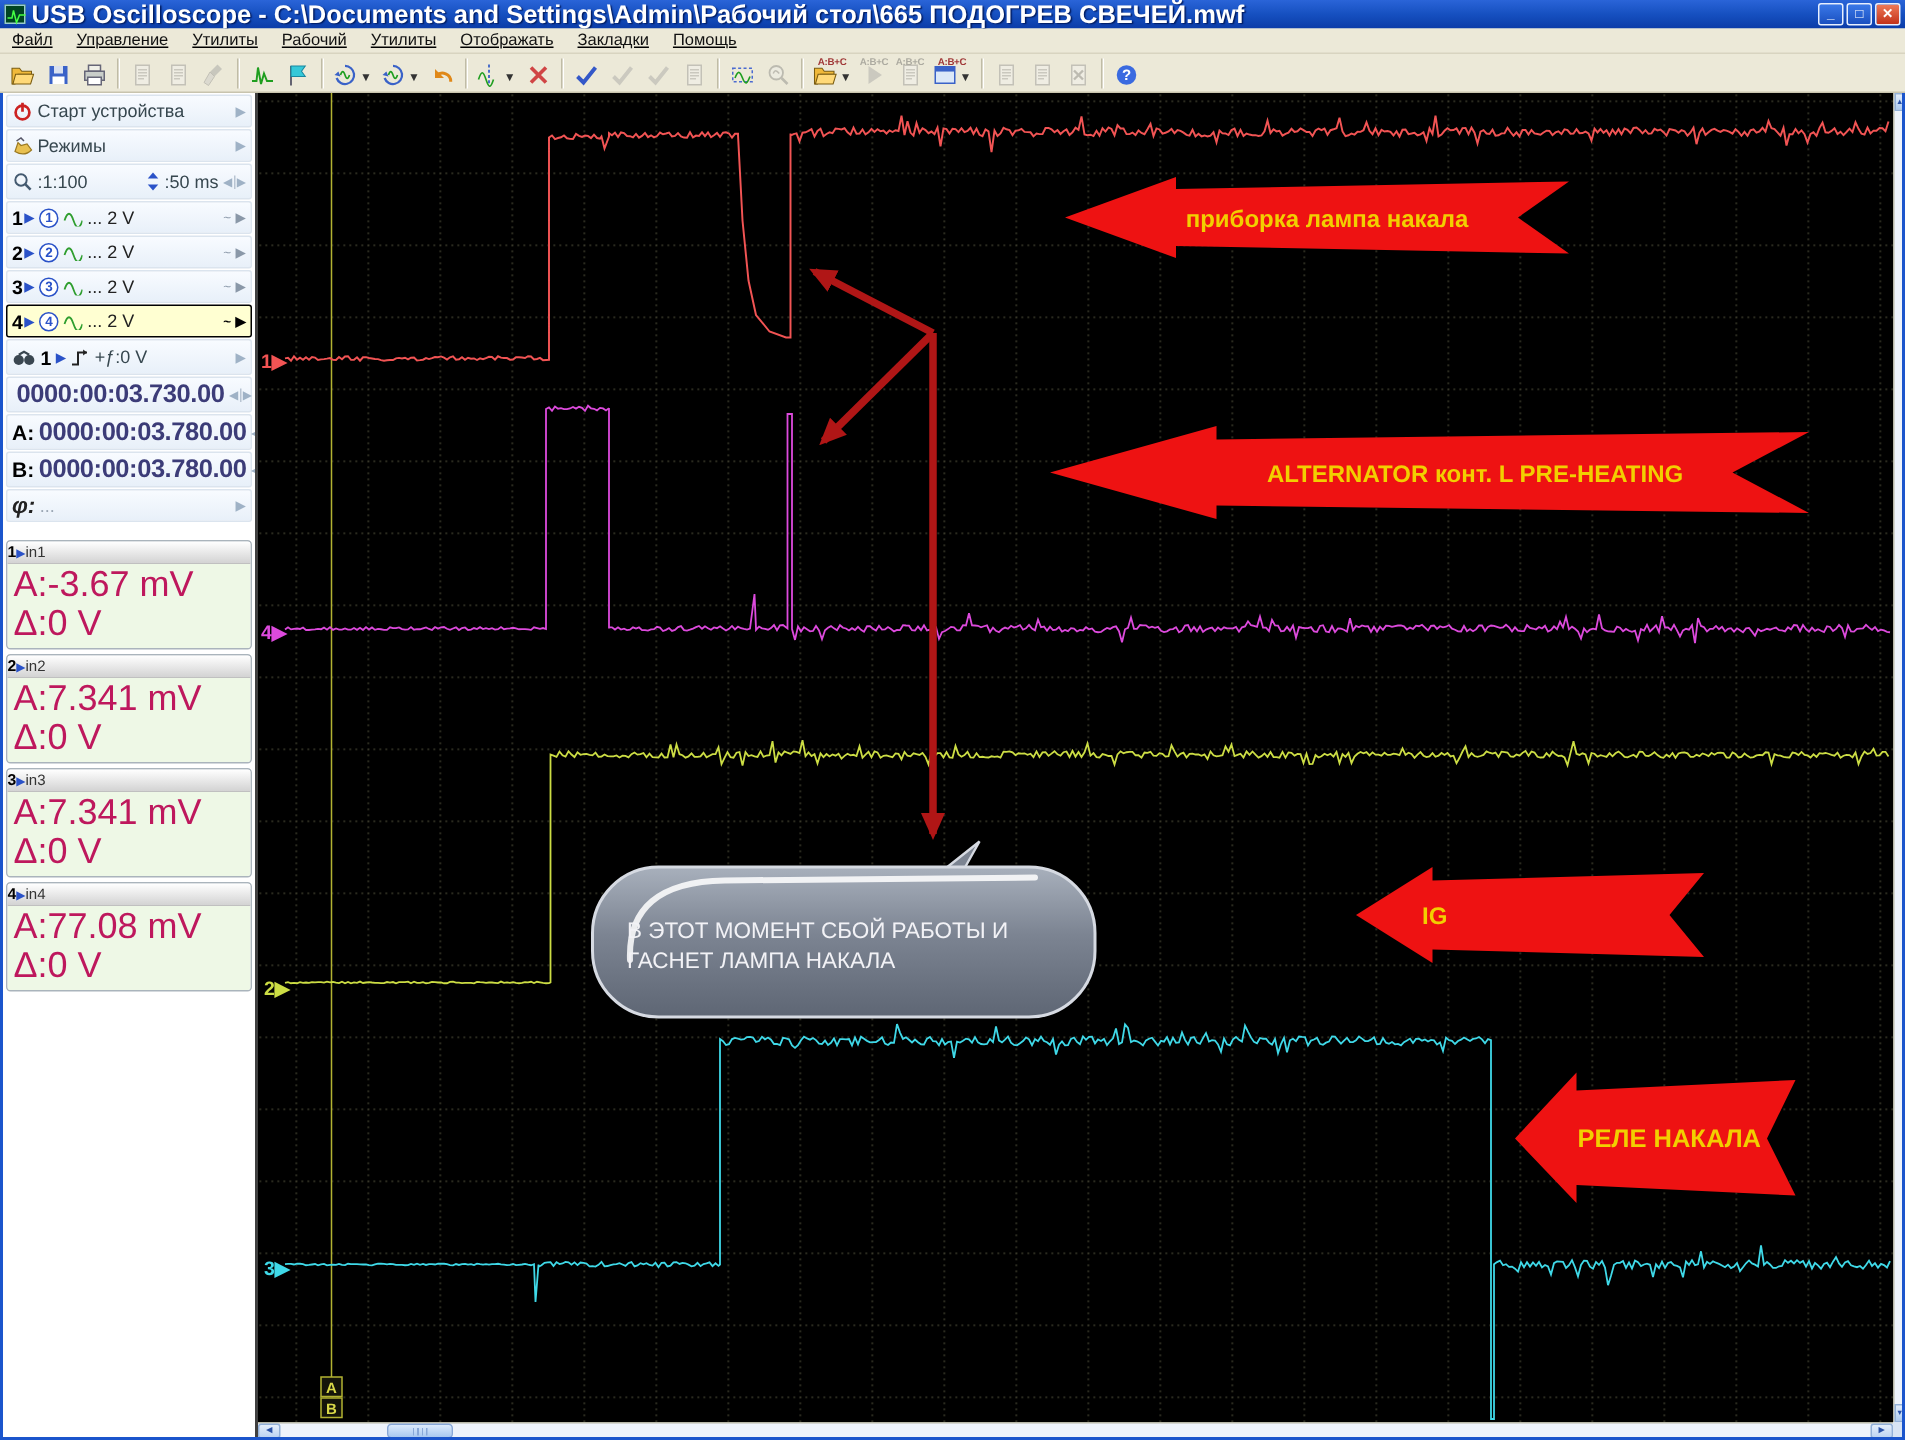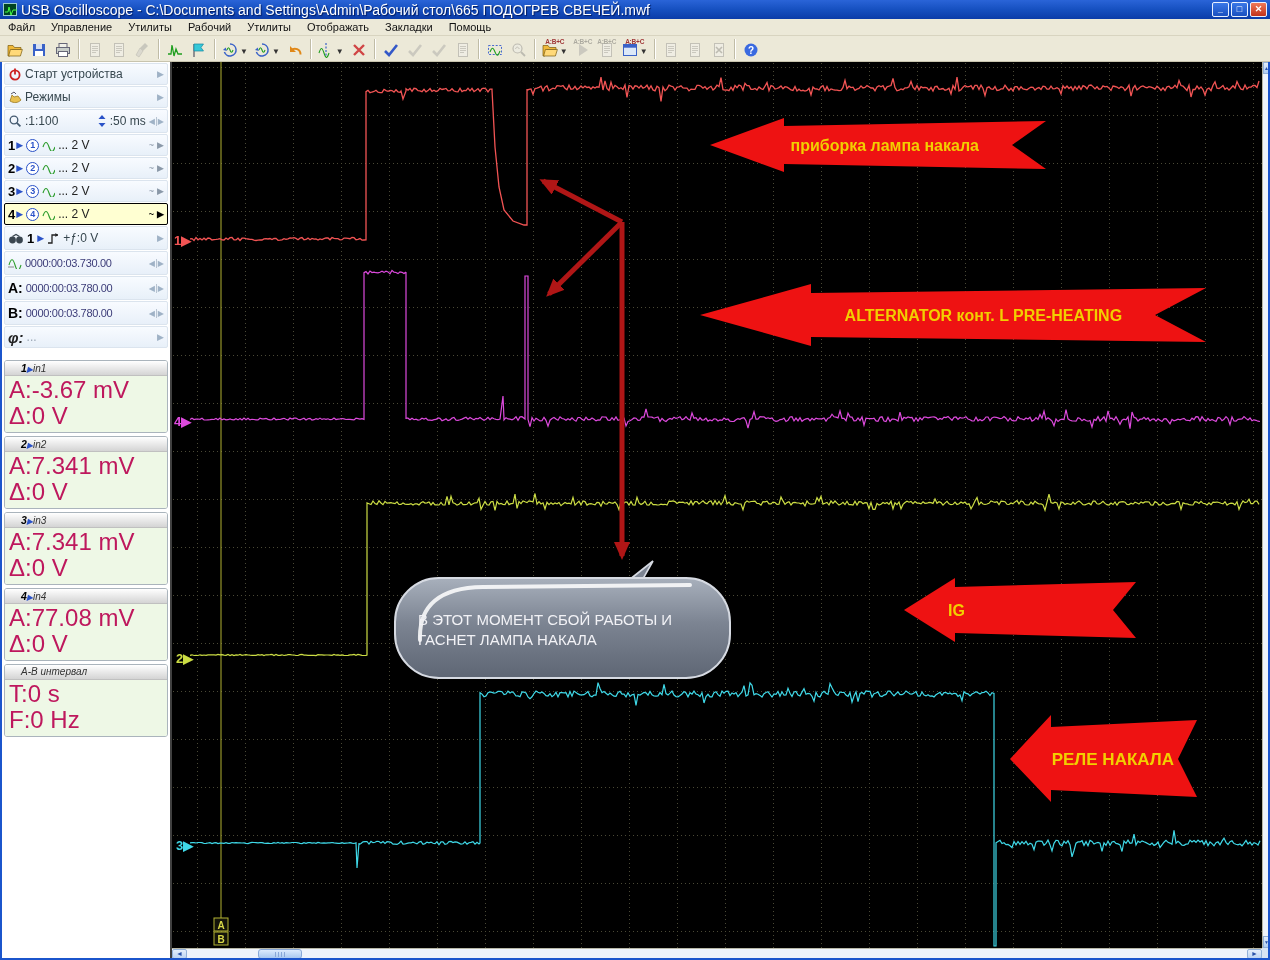--- a/index.html
+++ b/index.html
@@ -7,31 +7,31 @@
          font-family:"Liberation Sans", sans-serif; }
   .win { position:relative; width:1270px; height:960px; background:#ece9d8; }
 
   
   .titlebar { position:absolute; left:0; top:0; width:1270px; height:19px;
     background:linear-gradient(#2a64d8 0%, #1650c0 50%, #0b3ca8 100%);
     display:flex; align-items:center; padding:0 3px; }
   .title-icon { width:14px; height:13px; background:#042; border:1px solid #9cc;
     margin-right:4px; position:relative; }
   .title-icon svg { position:absolute; left:0; top:0; }
-  .title-text { color:#fff; font-size:14px; font-weight:normal;
+  .title-text { color:#fff; font-size:17px; font-weight:bold;
     text-shadow:1px 1px 1px #001a5e; white-space:nowrap; flex:1; }
   .winbtns { display:flex; gap:2px; }
   .winbtn { width:17px; height:15px; border:1px solid #e8f0ff; border-radius:2px;
     color:#fff; font-size:9px; line-height:13px; text-align:center; font-weight:bold;
     background:linear-gradient(#3a78e8,#1a50c0); }
   .winbtn.close { background:linear-gradient(#ef7a58,#c2321a); }
 
   
   .menubar { position:absolute; left:0; top:19px; width:1270px; height:17px;
-    background:#ece9d8; border-bottom:1px solid #d8d4c0; display:flex; align-items:center; }
+    background:#ece9d8; border-bottom:1px solid #d8d4c0; display:flex; align-items:center;text-decoration:underline; }
   .menu-item { font-size:11px; color:#111; padding:1px 8px; cursor:default; }
 
   
   .toolbar { position:absolute; left:0; top:36px; width:1270px; height:26px;
     background:#ece9d8; border-bottom:1px solid #c8c4ae; display:flex; align-items:center; padding-left:3px; }
   .tb-sep { width:2px; height:20px; border-left:1px solid #c0bca6; border-right:1px solid #fff; margin:0 3px; }
   .tb-btn { position:relative; height:24px; min-width:24px; display:flex; align-items:flex-end;
     justify-content:center; padding:0 2px 2px 2px; border:1px solid transparent; border-radius:2px; }
   .tb-btn.disabled { opacity:.40; filter:grayscale(1); }
   .tb-lbl { position:absolute; top:0px; left:0; right:0; text-align:center;
@@ -50,27 +50,27 @@
   .sb-chan { height:22px; }
   .sb-chan .num { font-weight:bold; color:#000; font-size:13px; }
   .sb-chan .tri { color:#2a52c8; font-size:9px; margin-left:-2px; }
   .circ { display:inline-block; width:13px; height:13px; border:1.4px solid #2a52c8; border-radius:50%;
     color:#2a52c8; font-size:9px; font-weight:bold; text-align:center; line-height:11px; background:#fff; }
   .sb-chan.active { background:#ffffd2; border:1px solid #000; }
   .sb-chan .mini { color:#8a98a8; font-size:9px; }
   .sb-chan.active .mini { color:#000; font-weight:bold; }
   .sb-val { color:#222; font-size:12px; }
   .dots { color:#9aa6b4; }
-  .timetxt { color:#3c3c78; font-weight:normal; font-size:11px; letter-spacing:-0.3px; }
+  .timetxt { color:#3c3c78; font-weight:bold; font-size:17px; letter-spacing:-0.3px; }
   .abpre { color:#000; font-weight:bold; font-size:14px; }
   .phi { font-size:15px; color:#222; font-style:italic; font-weight:bold; }
 
   .panel { margin:3px 2px 0 2px; border:1px solid #aab4bc; border-radius:3px; overflow:hidden; }
   .panel-h { height:15px; background:linear-gradient(#ffffff,#d4d4d4); font-size:10px;
-    padding:1px 16px; color:#333; border-bottom:1px solid #c0c0c0;font-style:italic; }
+    padding:1px 0; color:#333; border-bottom:1px solid #c0c0c0; }
   .panel-h b { color:#000; font-size:10.5px; } .panel-h .tri { color:#2a52c8; font-size:8px; }
   .panel-b { background:#eef8e6; padding:1px 4px 3px 4px; color:#be185d; font-size:24px; line-height:26px;
     font-family:"Liberation Sans", sans-serif; }
   .panels-gap { height:9px; }
 
   
   .scope { position:absolute; left:172px; top:62px; width:1090px; height:886px; background:#000; }
   .scope svg { display:block; }
 
   
@@ -440,27 +440,20 @@
           <div class="panel-b">
             <div>A:7.341 mV</div>
             <div>Δ:0 V</div>
           </div>
         </div>
         <div class="panel">
           <div class="panel-h"><b>4</b><span class="tri">▶</span>in4</div>
           <div class="panel-b">
             <div>A:77.08 mV</div>
             <div>Δ:0 V</div>
-          </div>
-        </div>
-        <div class="panel">
-          <div class="panel-h">A-B интервал</div>
-          <div class="panel-b">
-            <div>T:0 s</div>
-            <div>F:0 Hz</div>
           </div>
         </div>
       </div>
   </div>
 
   <div class="scope" id="scope">
       <svg width="1090" height="886" viewBox="0 0 1090 886">
         <defs>
           <pattern id="grid" x="25" y="5" width="48" height="48" patternUnits="userSpaceOnUse">
             <path d="M0 0.5H48" stroke="#4a4936" stroke-width="1" stroke-dasharray="1 3"></path>

